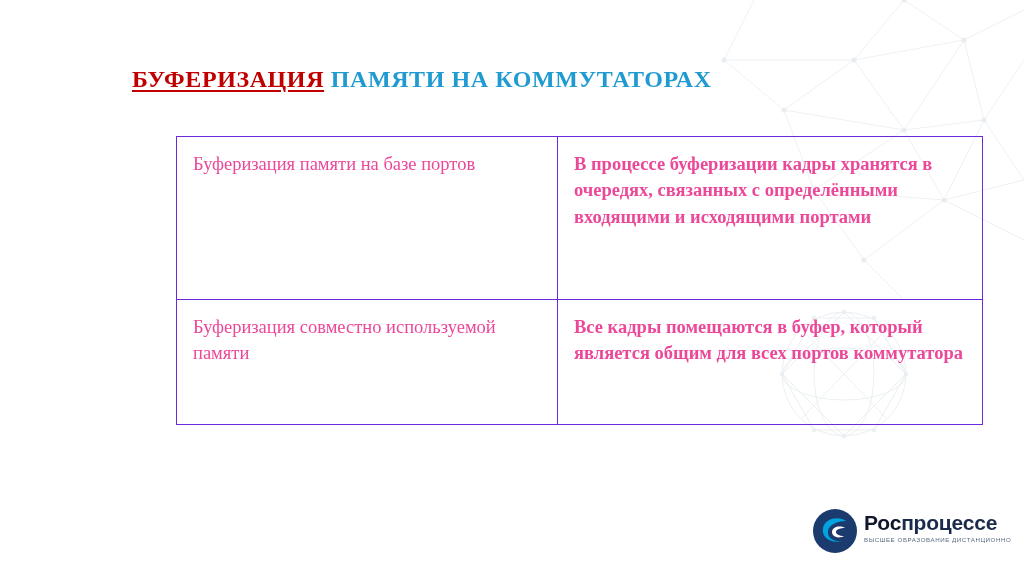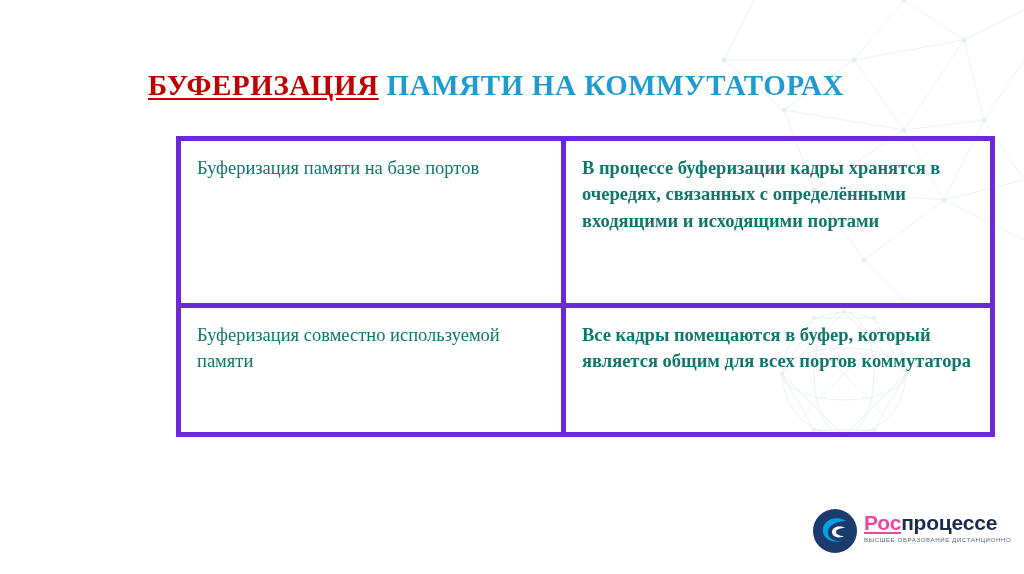--- a/index.html
+++ b/index.html
@@ -37,24 +37,24 @@
     right: 90px;
     bottom: 120px;
     width: 180px;
     height: 160px;
     opacity: 0.6;
     pointer-events: none;
   }
   
   .title {
     position: absolute;
-    left: 148px;
+    left: 132px;
     top: 50px;
     font-family: "Liberation Serif", serif;
-    font-size: 29px;
+    font-size: 24px;
     font-weight: bold;
     letter-spacing: 0.6px;
     white-space: nowrap;
   }
   .title .t-red {
     color: #c00000;
     text-decoration: underline;
     text-decoration-color: #c00000;
     text-underline-offset: 3px;
   }
@@ -64,27 +64,27 @@
   
   .tbl {
     position: absolute;
     left: 176px;
     top: 136px;
     width: 740px;
     border-collapse: collapse;
     table-layout: fixed;
   }
   .tbl td {
-    border: 5px solid #6d28d9;
+    border: 1px solid #6d28d9;
     vertical-align: top;
     padding: 14px 16px 16px 16px;
     font-family: "Liberation Serif", serif;
     font-size: 18.5px;
     line-height: 1.42;
-    color: #0f766e;
+    color: #ec4899;
   }
   .tbl td.col-left {
     width: 348px;
   }
   .tbl td.col-right {
     width: 392px;
     font-weight: bold;
   }
   .row1 td { height: 132px; }
   .row2 td { height: 94px; }
@@ -110,21 +110,21 @@
     width: 130px;
   }
   .logo-main {
     font-family: "Liberation Sans", sans-serif;
     font-size: 21px;
     font-weight: bold;
     letter-spacing: -0.2px;
     line-height: 1;
     white-space: nowrap;
   }
-  .logo-main .lg-ros { color: #ec4899; text-decoration: underline; }
+  .logo-main .lg-ros { color: #0f172a; }
   .logo-main .lg-dist { color: #1b2b4b; }
   .logo-sub {
     margin-top: 3px;
     font-family: "Liberation Sans", sans-serif;
     font-size: 6.2px;
     letter-spacing: 0.55px;
     color: #5a6b84;
     white-space: nowrap;
   }
 </style>

